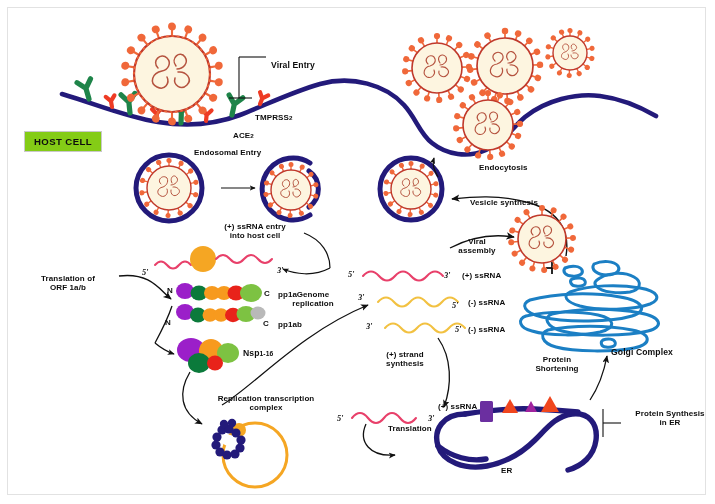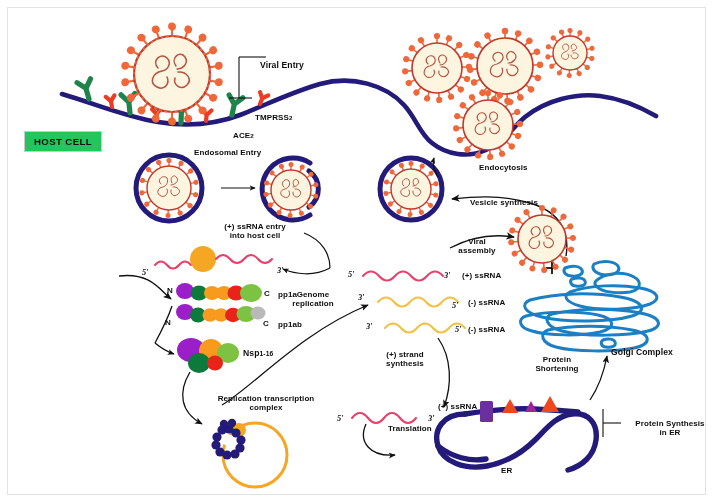--- a/index.html
+++ b/index.html
@@ -47,21 +47,21 @@
     font-weight:bold;
     font-style:italic;
     font-size:8.4px;
     color:#111;
   }
   #hostcell-box{
     position:absolute;
     left:24px; top:131px;
     padding:4px 9px 4px 9px;
     border:1px solid #c9c9c9;
-    background:#22c55e;
+    background:#84cc16;
     font-size:9.6px;
     font-weight:bold;
     letter-spacing:.4px;
     color:#0d0d0d;
   }
 </style>
 </head>
 <body>
 
 <div id="stage">
@@ -890,32 +890,34 @@
         </g>
         <circle cx="0" cy="0" r="24" fill="#fdf5e0" stroke="#c0392b" stroke-width="1.6"></circle>
         <path d="M-9,-4 C-14,-9 -7,-15 -3,-11 C0,-7 -3,-3 -7,-2 C-13,-1 -15,6 -10,9 C-5,11 -1,6 -3,2
                  M3,-5 C-1,-11 5,-16 9,-11 C11,-7 7,-3 3,-3 M4,-1 C9,-2 14,3 10,7 C6,11 1,7 2,3" fill="none" stroke="#b5533f" stroke-width="1.1" stroke-linecap="round"></path>
       </g>
     </g>
   </svg>
 
   <div id="hostcell-box">HOST CELL</div>
 
-  <div class="lbl s11" style="left:260px;top:60px;text-align:right;">Viral Entry</div>
+  <div class="lbl s11" style="left:271px;top:60px;text-align:right;">Viral Entry</div>
 
   <div class="lbl s10" style="left:255px;top:113px;"><span>TMPRSS</span><span class="sub">2</span></div>
   <div class="lbl s10" style="left:233px;top:131px;"><span>ACE</span><span class="sub">2</span></div>
 
   <div class="lbl s10" style="left:194px;top:148px;">Endosomal Entry</div>
   <div class="lbl s10" style="left:453px;top:163px;padding-left:26px;">Endocytosis</div>
   <div class="lbl s10" style="left:470px;top:198px;">Vesicle synthesis</div>
 
   <div class="lbl s10 ctr" style="left:185px;top:222px;width:140px;">(+) ssRNA entry
 into host cell</div>
 
+  <div class="lbl s10 ctr" style="left:14px;top:274px;width:108px;">Translation of
+ORF 1a/b</div>
 
   <div class="lbl s10" style="left:167px;top:286px;">N</div>
   <div class="lbl s10" style="left:264px;top:289px;">C</div>
   <div class="lbl s10" style="left:278px;top:290px;">pp1a</div>
 
   <div class="lbl s10" style="left:165px;top:318px;">N</div>
   <div class="lbl s10" style="left:263px;top:319px;">C</div>
   <div class="lbl s10" style="left:278px;top:320px;">pp1ab</div>
 
   <div class="lbl s11" style="left:243px;top:348px;"><span>Nsp</span><span class="sub">1-16</span></div>
@@ -933,21 +935,21 @@
   <div class="lbl s10" style="left:468px;top:298px;">(-) ssRNA</div>
   <div class="lbl s10" style="left:468px;top:325px;">(-) ssRNA</div>
 
   <div class="lbl s10 ctr" style="left:361px;top:350px;width:88px;">(+) strand
 synthesis</div>
 
   <div class="lbl s10" style="left:438px;top:402px;">(+) ssRNA</div>
   <div class="lbl s10" style="left:388px;top:424px;">Translation</div>
 
   <div class="lbl s10" style="left:501px;top:434px;margin-top:32px;">ER</div>
-  <div class="lbl s10 ctr" style="left:624px;top:419px;width:92px;text-align:center;">Protein Synthesis
+  <div class="lbl s10 ctr" style="left:624px;top:409px;width:92px;text-align:center;">Protein Synthesis
 in ER</div>
 
   <div class="lbl s10 ctr" style="left:525px;top:355px;width:64px;text-align:center;">Protein
 Shortening</div>
   <div class="lbl s11" style="left:611px;top:347px;">Golgi Complex</div>
 
   <div class="primelbl" style="left:142px;top:268px;">5′</div>
   <div class="primelbl" style="left:277px;top:266px;">3′</div>
 
   <div class="primelbl" style="left:348px;top:270px;">5′</div>

